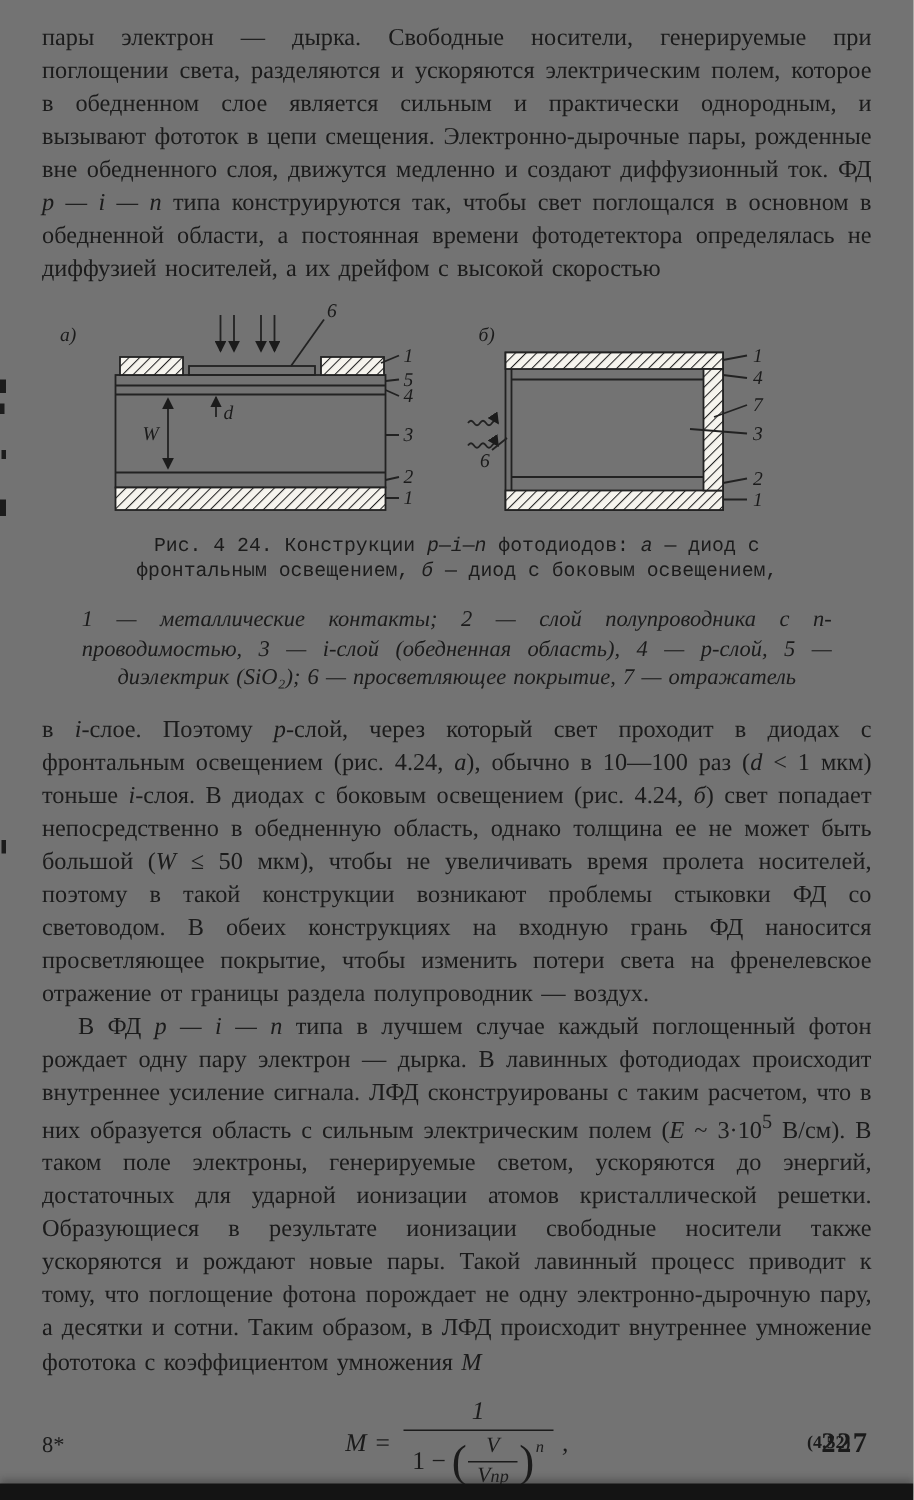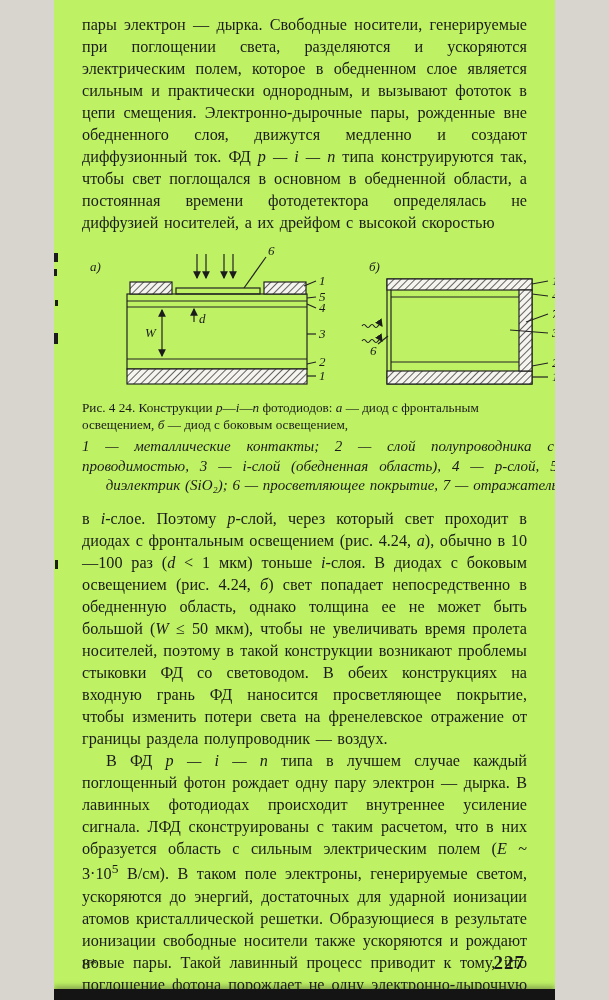--- a/index.html
+++ b/index.html
@@ -1,21 +1,21 @@
 <!DOCTYPE html>
 <html><head>
 <meta charset="utf-8">
 <style>
   html, body { margin: 0; padding: 0; background: #d8d5ce; }
   .page {
     position: relative;
-    width: 501px;
+    width: 609px;
     height: 1000px;
     margin: 0 auto;
-    background: #bef264;
+    background: #737373;
     overflow: hidden;
     font-family: "Liberation Serif", "DejaVu Serif", serif;
     color: #1b1b1b;
     box-sizing: border-box;
     padding: 14px 28px 12px 28px;
   }
   p.body-text {
     margin: 0;
     font-size: 16.2px;
     line-height: 1.36;
@@ -26,24 +26,26 @@
 
   .figure-block { margin: 10px 0 6px 0; }
   .figure-svg { display: block; margin: 0 auto; }
   .figure-svg text {
     font-family: "Liberation Serif", "DejaVu Serif", serif;
     font-style: italic;
     font-size: 13px;
     fill: #1b1b1b;
   }
   .fig-caption {
+    text-align: center;
     font-size: 13.2px;
     line-height: 1.28;
-    margin: 6px auto 3px auto;
+    margin: 6px auto 14px auto;
     width: 470px;
+    font-family: Liberation Mono, monospace;
   }
   .fig-legend {
     font-size: 15px;
     font-style: italic;
     line-height: 1.3;
     text-align: justify;
     text-align-last: center;
     width: 500px;
     margin: 0 auto 12px auto;
     word-spacing: 1px;

